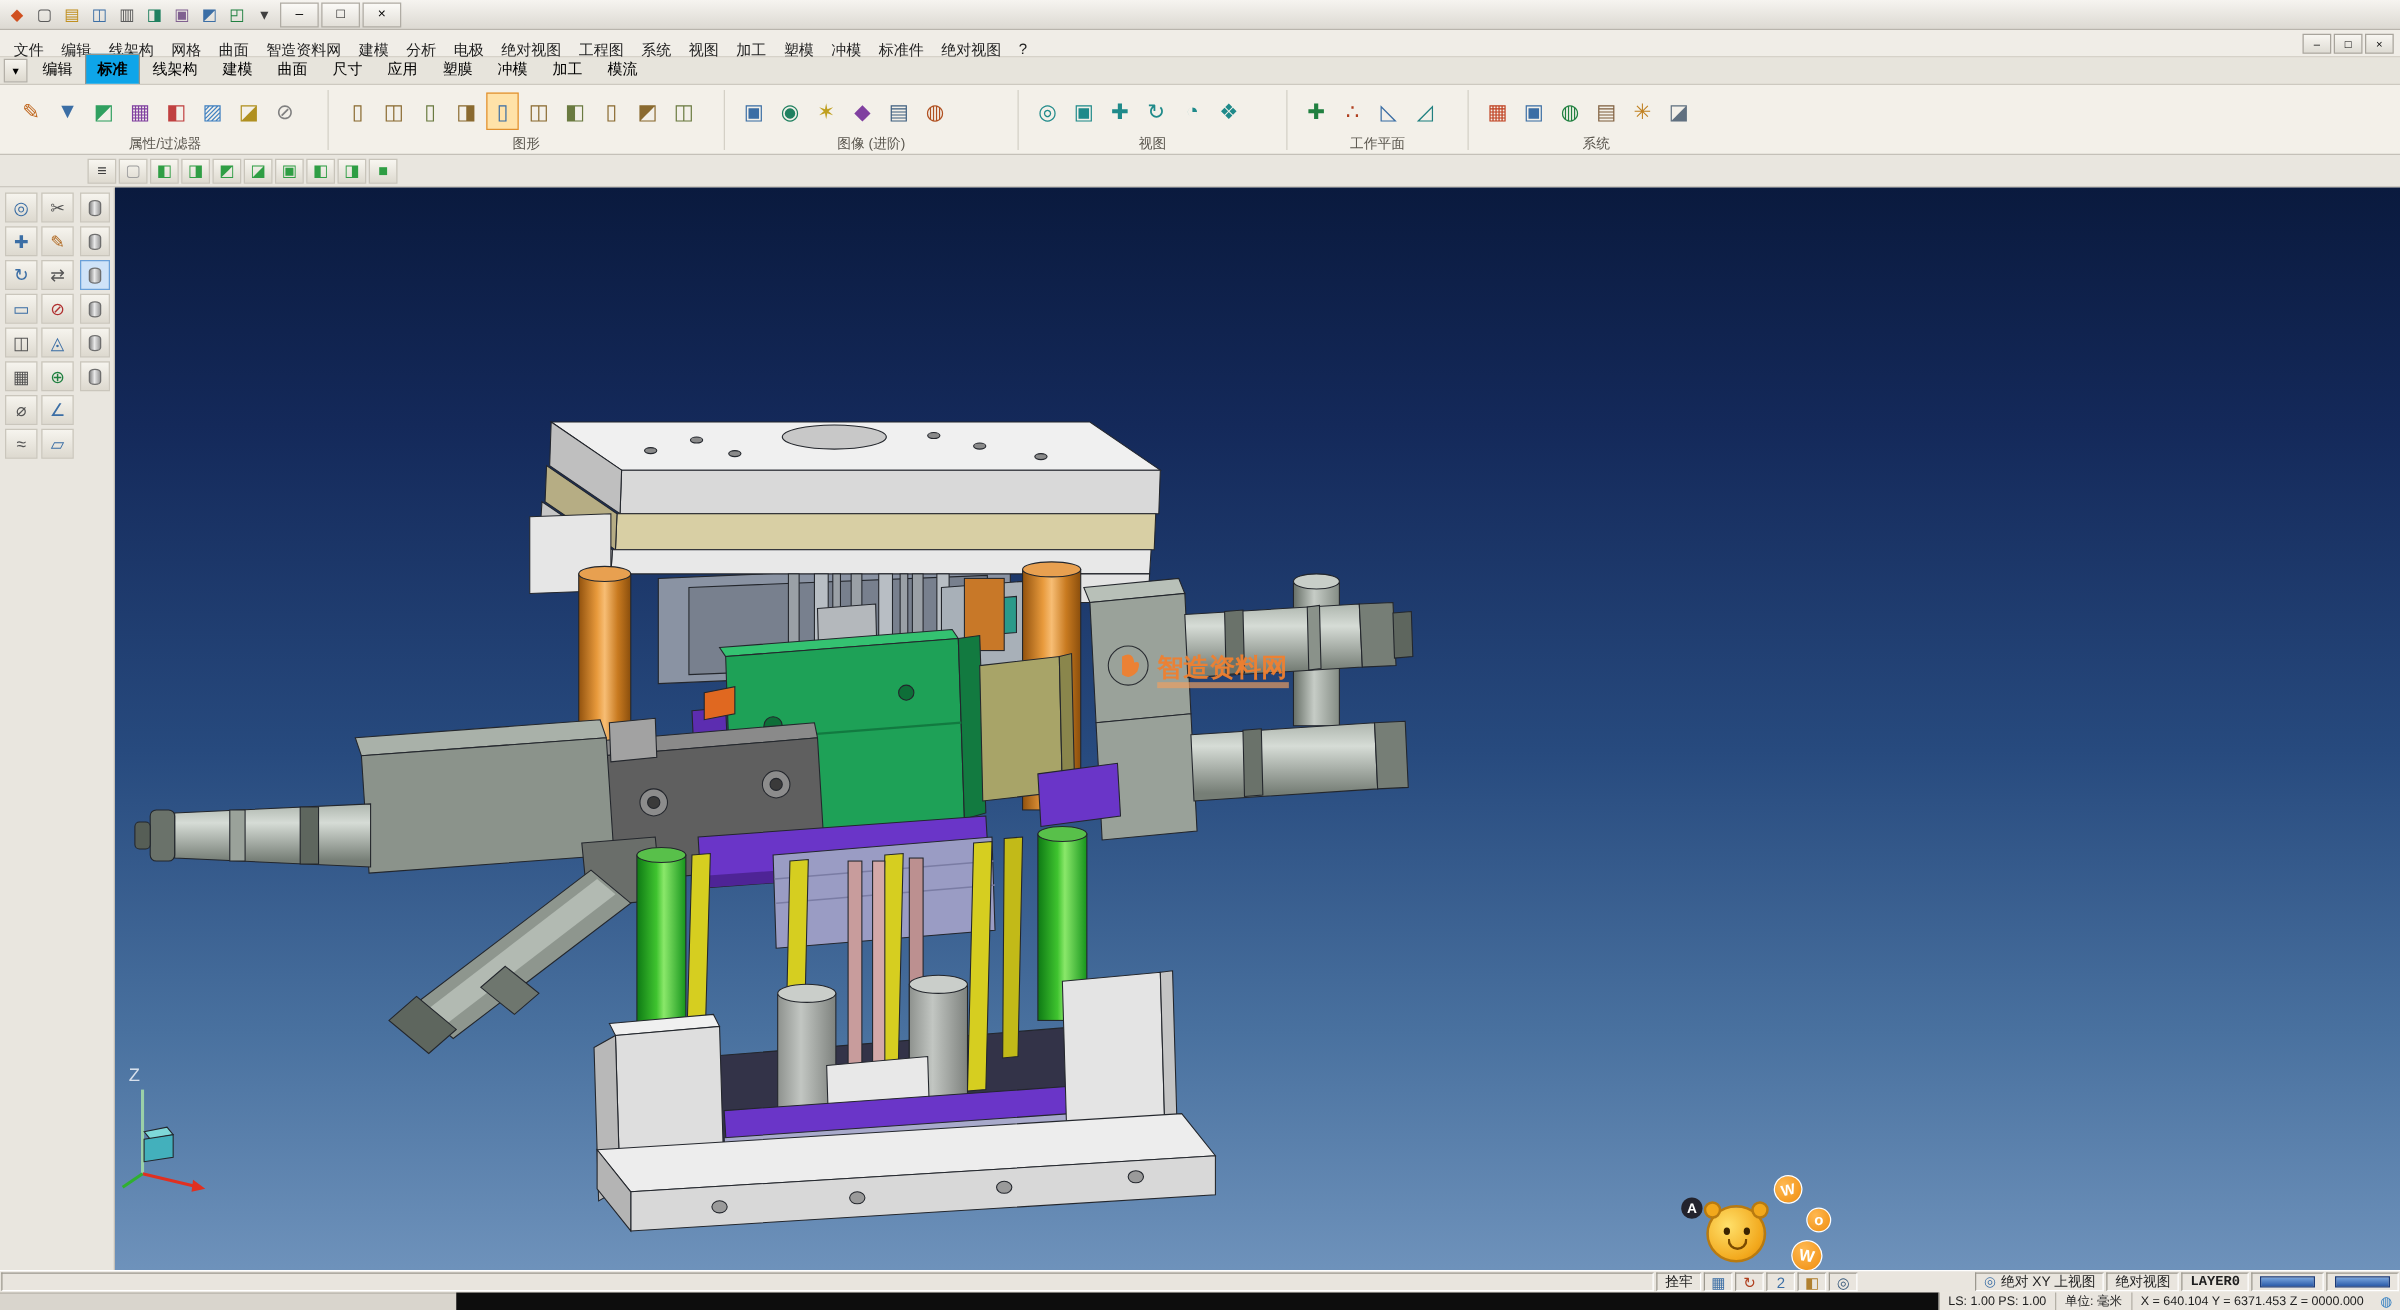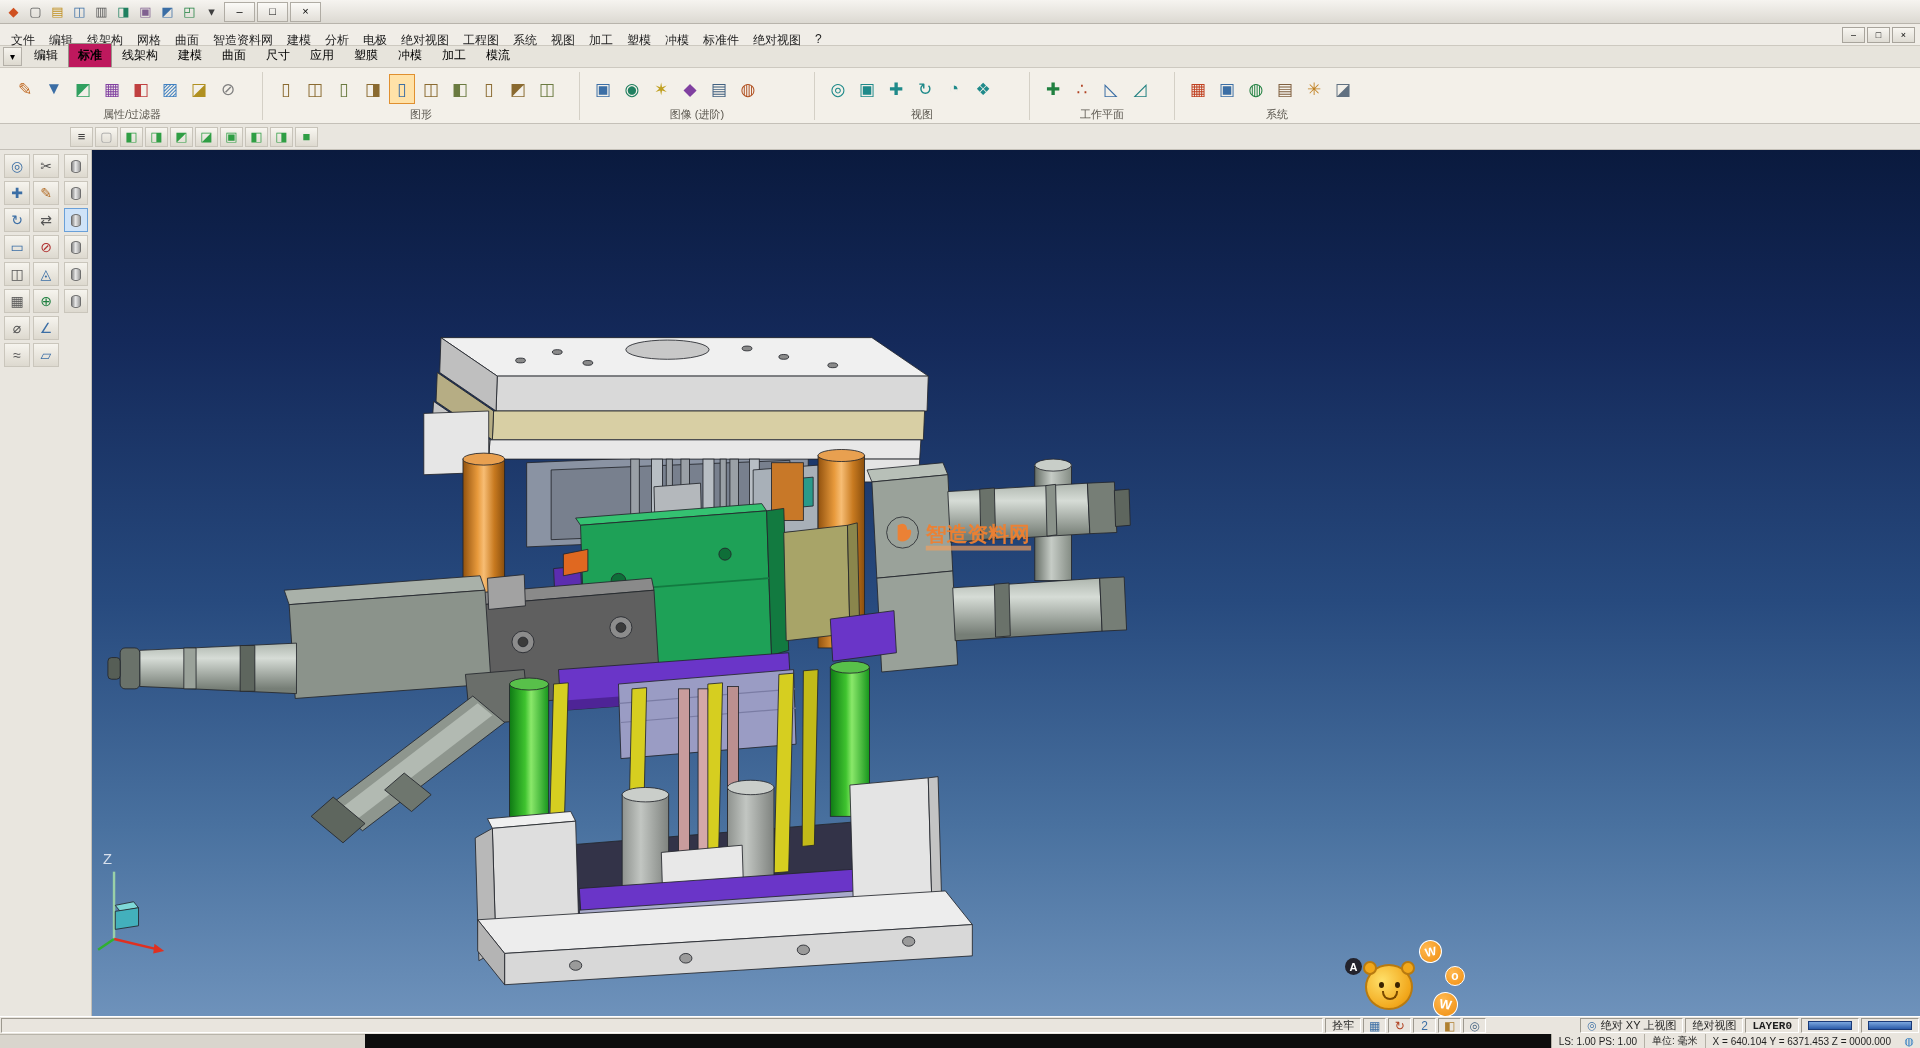--- a/index.html
+++ b/index.html
@@ -20,21 +20,21 @@
   
   .menubar { height:22px; display:flex; align-items:center; background:#f0ede7; border-bottom:1px solid #cdc9c0; padding-left:4px; }
   .menu-item { padding:3px 7px; cursor:default;margin-top:12px; }
   .child-ctrls { margin-left:auto; display:flex; padding-right:5px; }
   .cbtn { width:23px; height:16px; font-size:9px; border:1px solid #a8a49c; background:linear-gradient(#f8f6f1,#dfdcd4); margin-left:2px; line-height:14px; text-align:center; }
 
   
   .tabrow { height:22px; display:flex; align-items:flex-end; background:#e7e4dc; border-bottom:1px solid #cdc9c0; padding-left:3px; }
   .tab-caret { width:19px; height:19px; font-size:10px; border:1px solid #b4b0a8; background:linear-gradient(#f6f4ee,#ddd9cf); margin:0 2px 1px 0; }
   .tab { padding:3px 9px; font-size:12px; border:1px solid transparent; border-bottom:none; background:transparent; cursor:default; }
-  .tab.active { background:#be185d; border-color:#989489; font-weight:bold; }
+  .tab.active { background:#0ea5e9; border-color:#989489; font-weight:bold; }
 
   
   .ribbon { height:56px; background:#f3f0e9; border-bottom:1px solid #c4c0b8; display:flex; align-items:stretch; padding:1px 4px 0; }
   .rgroup { display:flex; flex-direction:column; }
   .ricons { flex:1; display:flex; align-items:center; gap:3px; padding:2px 8px 0; }
   .ricon { width:26px; height:30px; border:1px solid transparent; background:transparent; font-size:17px;
     display:flex; align-items:center; justify-content:center; }
   .ricon.active { background:#ffe2a8; border-color:#e09030; }
   .rlabel { height:16px; text-align:center; font-size:11px; color:#5a564e; }
   .rsep { width:1px; background:#d4d0c6; margin:3px 2px; }

